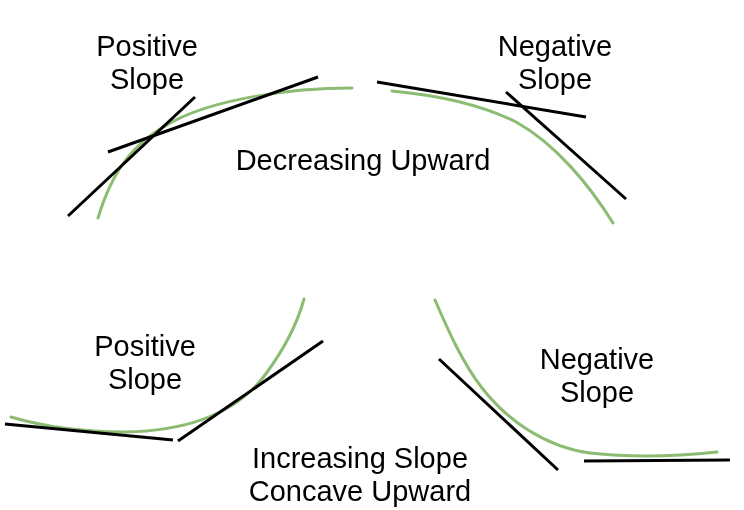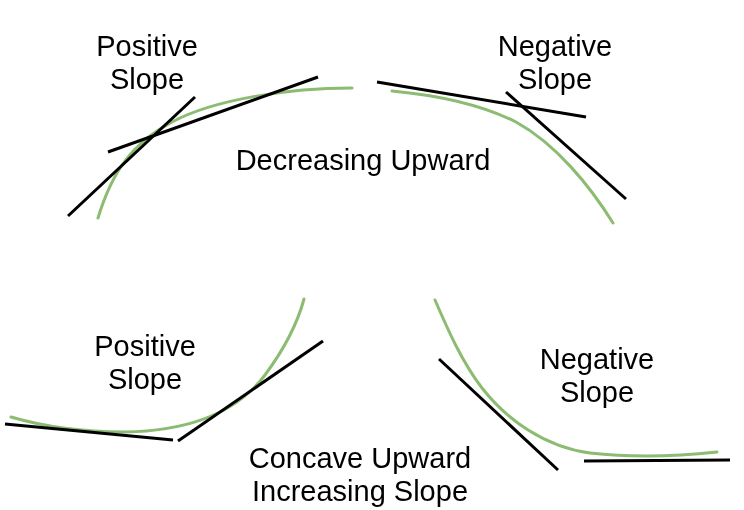--- a/index.html
+++ b/index.html
@@ -68,17 +68,17 @@
     <div>Positive</div>
     <div>Slope</div>
   </div>
 
   <div class="label" style="left:597px; top:343px;">
     <div>Negative</div>
     <div>Slope</div>
   </div>
 
   <div class="label" style="left:360px; top:442px;">
+    <div>Increasing Slope</div>
     <div>Concave Upward</div>
-    <div>Increasing Slope</div>
   </div>
 
 </div>
 
 </body></html>

